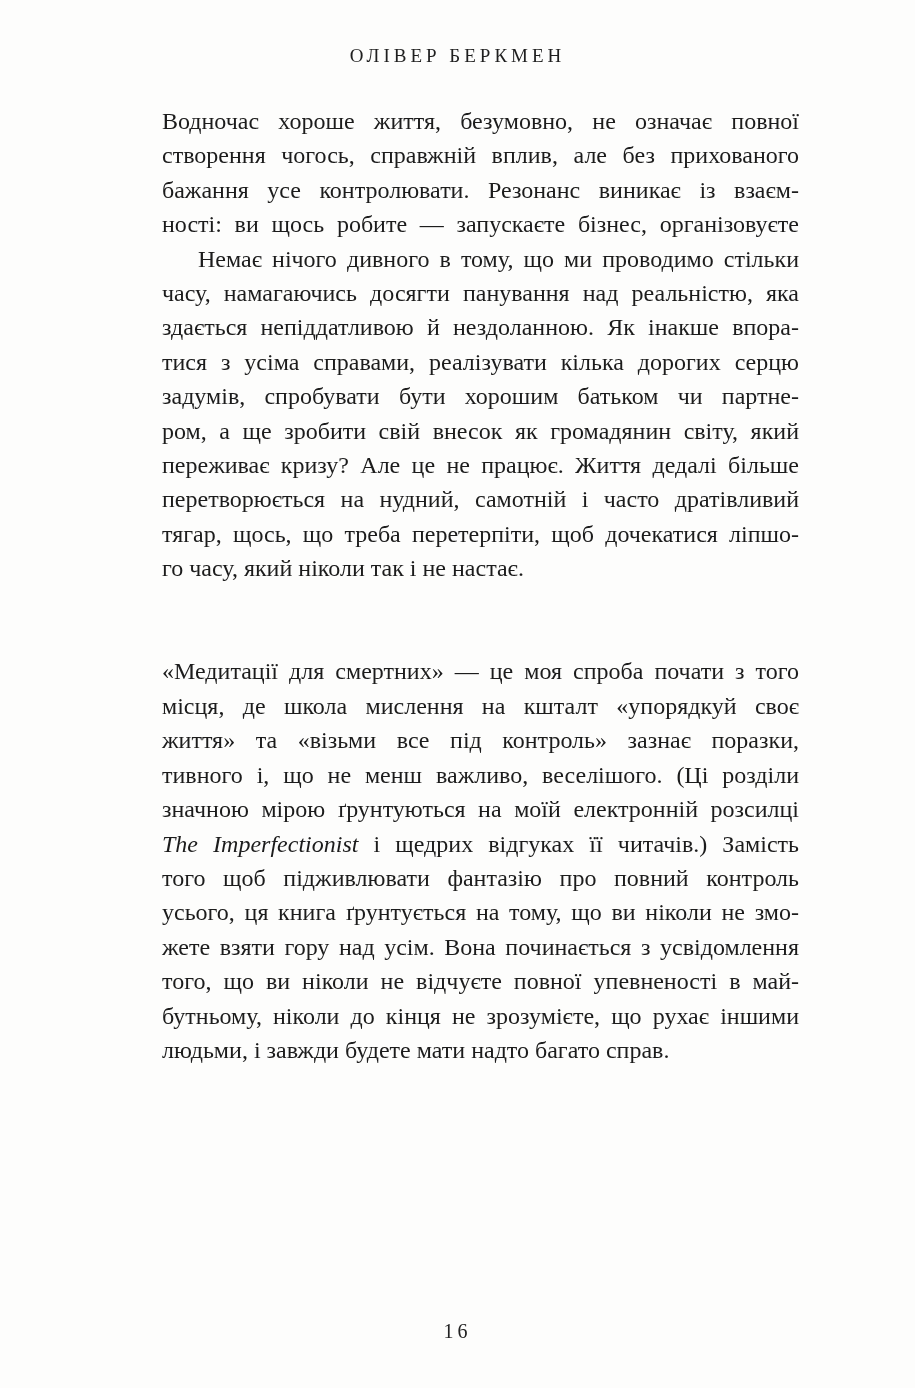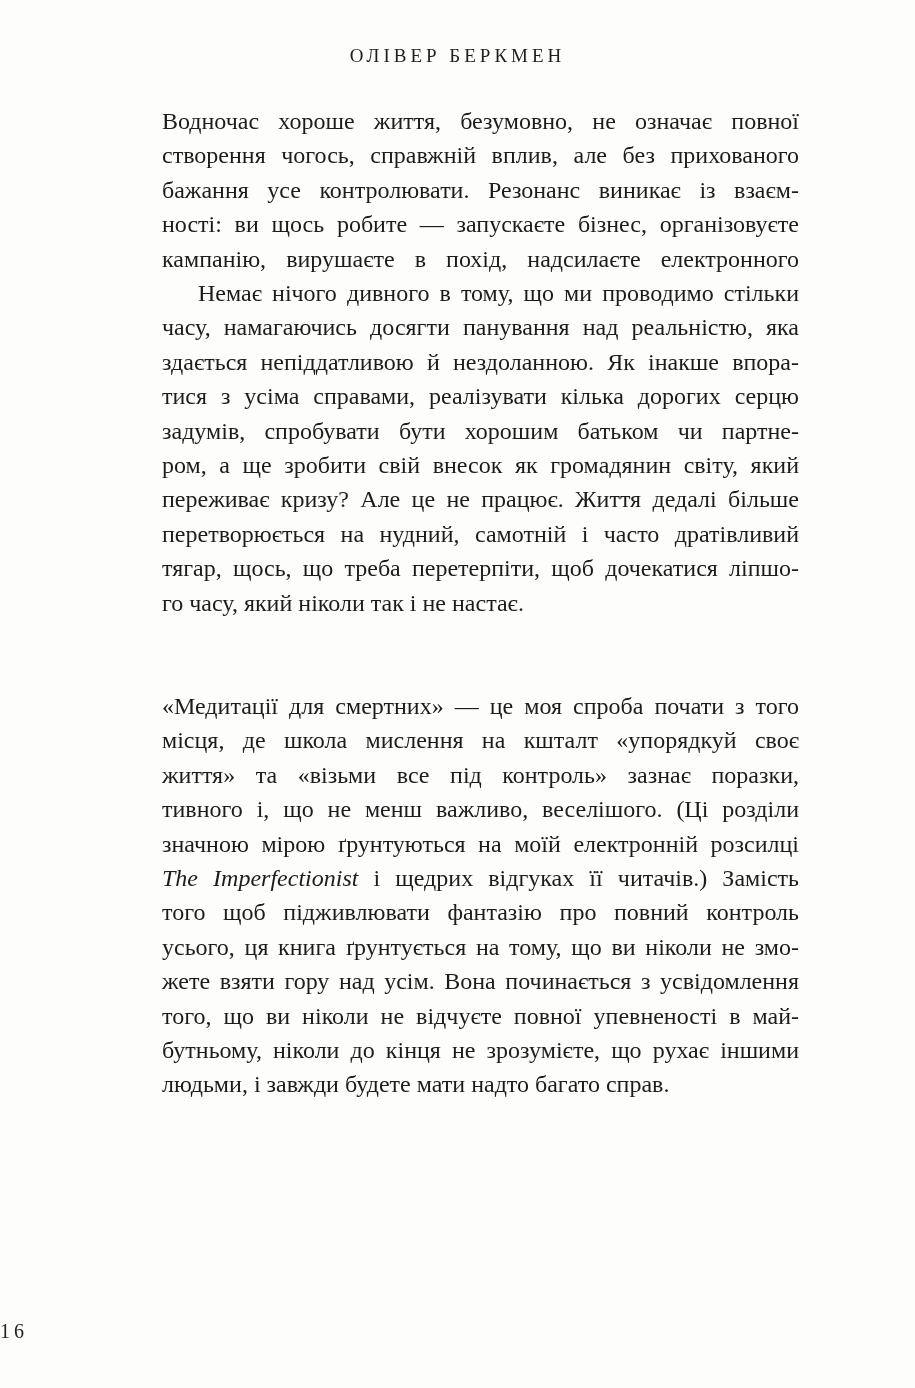--- a/index.html
+++ b/index.html
@@ -53,41 +53,40 @@
     text-indent: 36px;
   }
   .italic {
     font-style: italic;
   }
   .folio {
     position: absolute;
     top: 1320px;
     left: 0;
     width: 100%;
-    text-align: left;
+    text-align: center;
     font-size: 20px;
     letter-spacing: 4px;
     color: #222;
   }
 </style>
 </head>
 <body>
 
 <div class="page">
 
   <div class="running-header">ОЛІВЕР БЕРКМЕН</div>
 
   <div class="text-block">
 
     <div class="paragraph">
       <div class="line">Водночас хороше життя, безумовно, не означає повної</div>
       <div class="line">створення чогось, справжній вплив, але без прихованого</div>
       <div class="line">бажання усе контролювати. Резонанс виникає із взаєм-</div>
       <div class="line">ності: ви щось робите — запускаєте бізнес, організовуєте</div>
-      <div class="line">кампанію, вирушаєте в похід, надсилаєте електронного</div>
     </div>
 
     <div class="paragraph">
       <div class="line indent">Немає нічого дивного в тому, що ми проводимо стільки</div>
       <div class="line">часу, намагаючись досягти панування над реальністю, яка</div>
       <div class="line">здається непіддатливою й нездоланною. Як інакше впора-</div>
       <div class="line">тися з усіма справами, реалізувати кілька дорогих серцю</div>
       <div class="line">задумів, спробувати бути хорошим батьком чи партне-</div>
       <div class="line">ром, а ще зробити свій внесок як громадянин світу, який</div>
       <div class="line">переживає кризу? Але це не працює. Життя дедалі більше</div>

